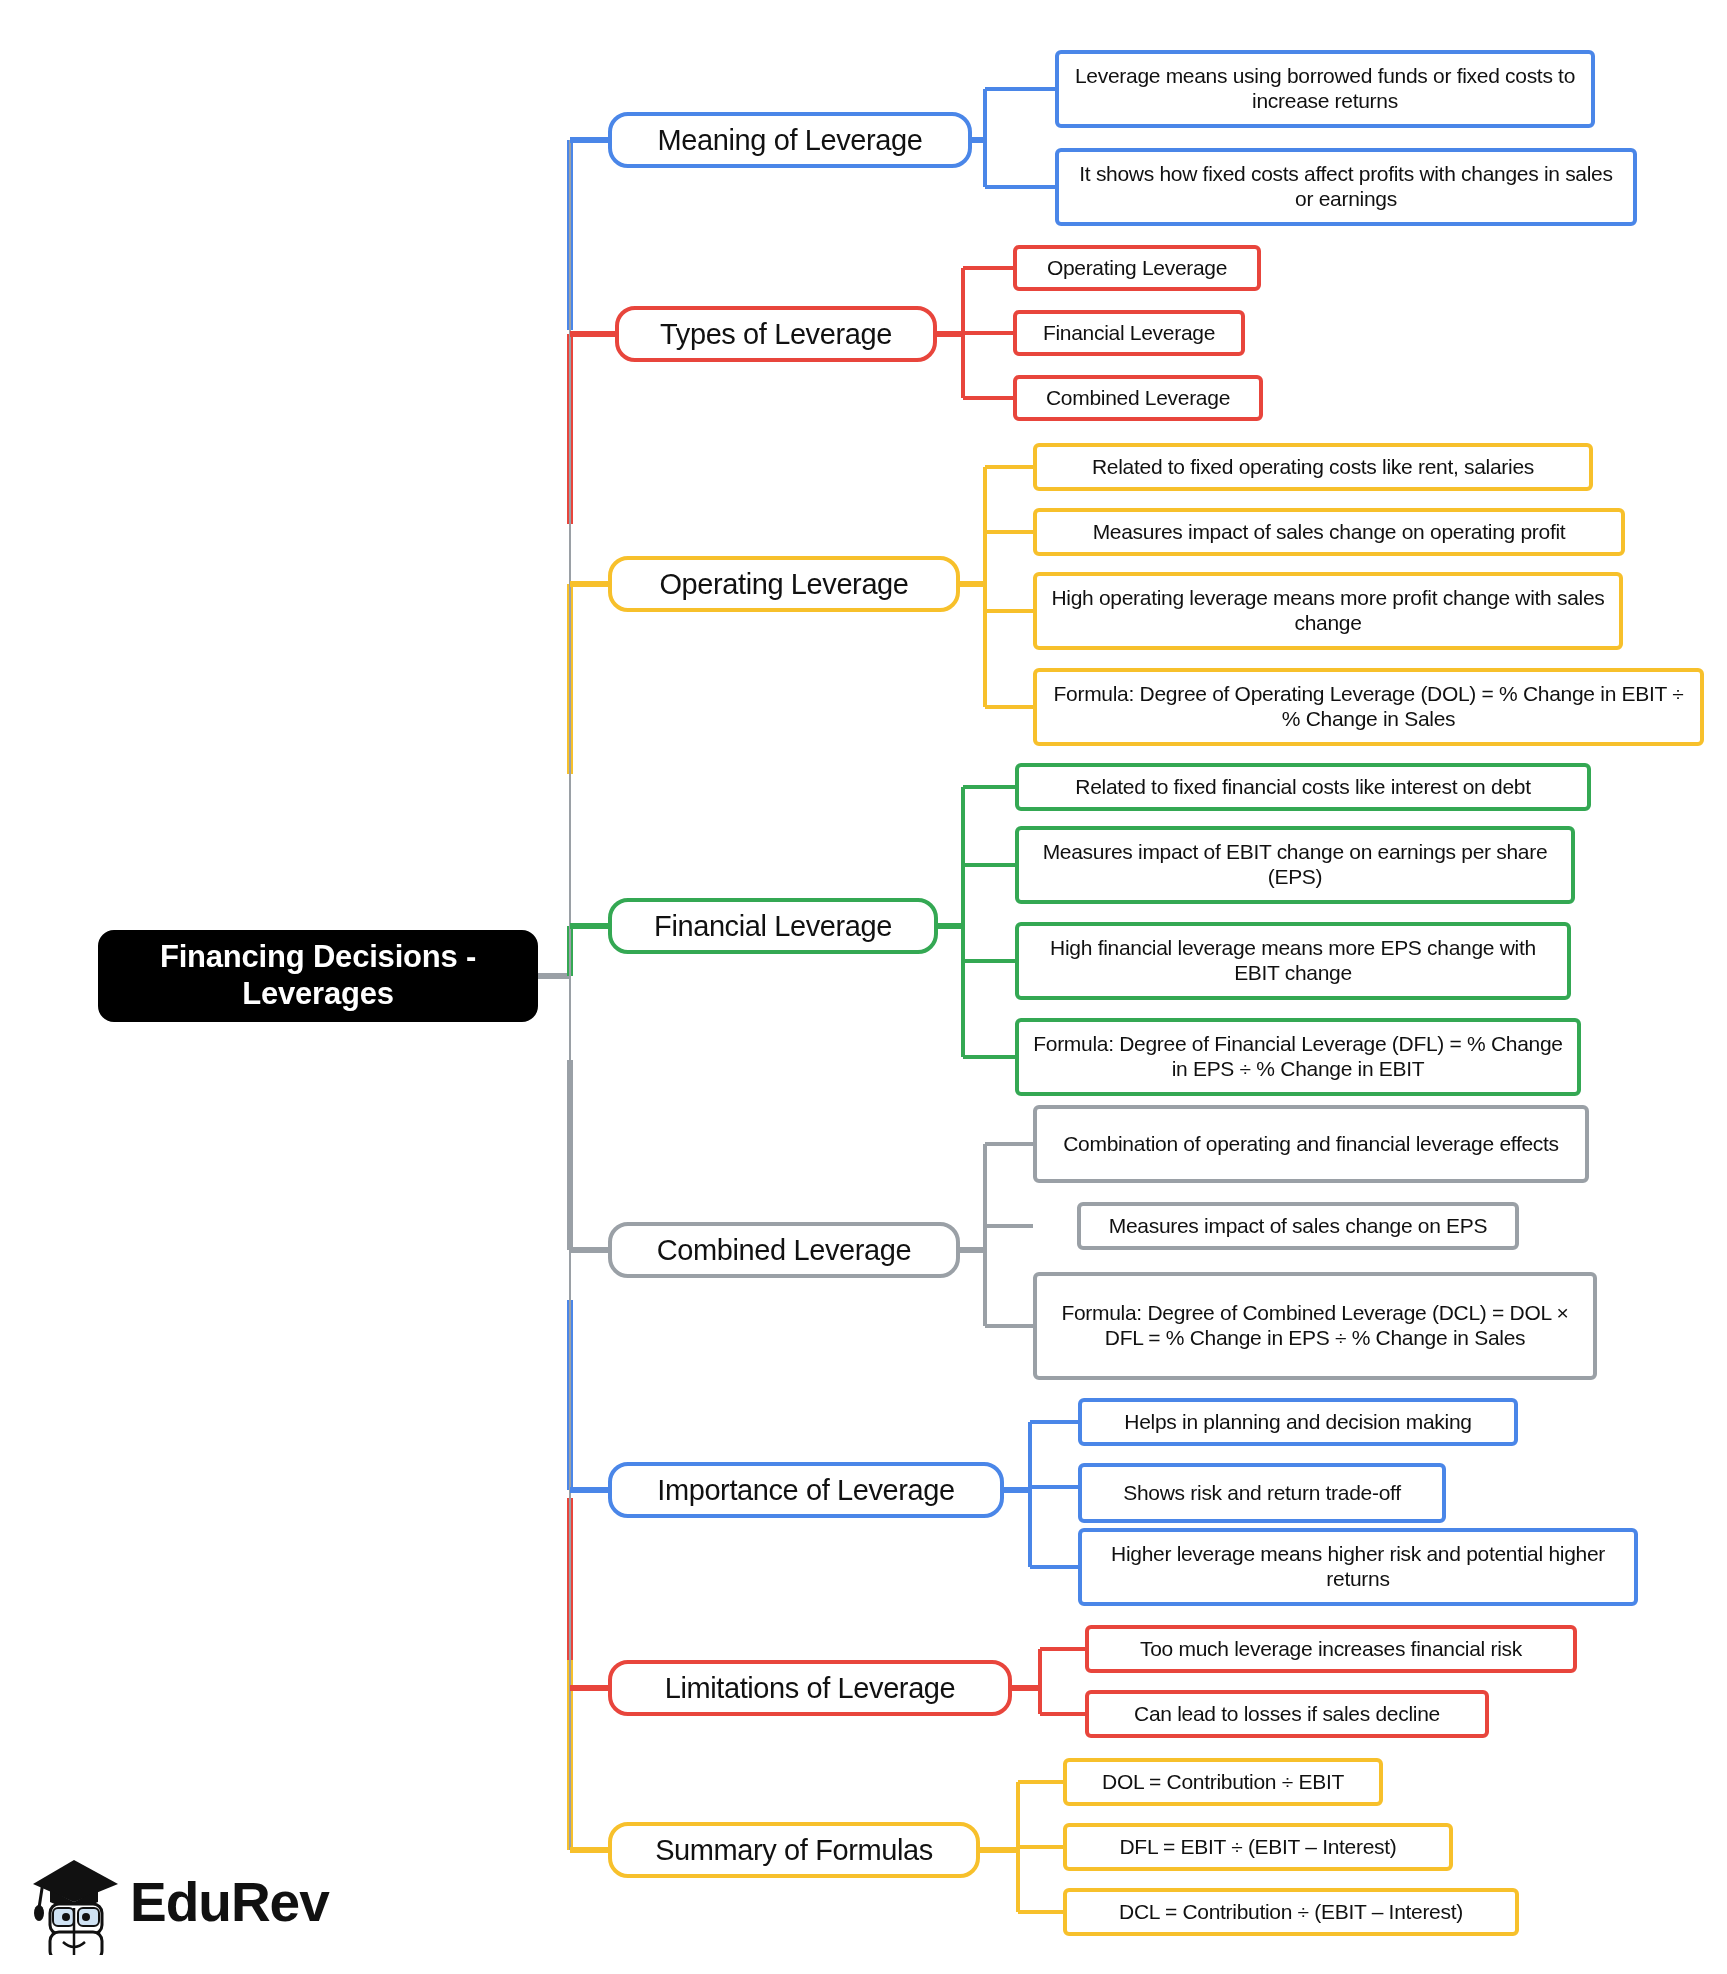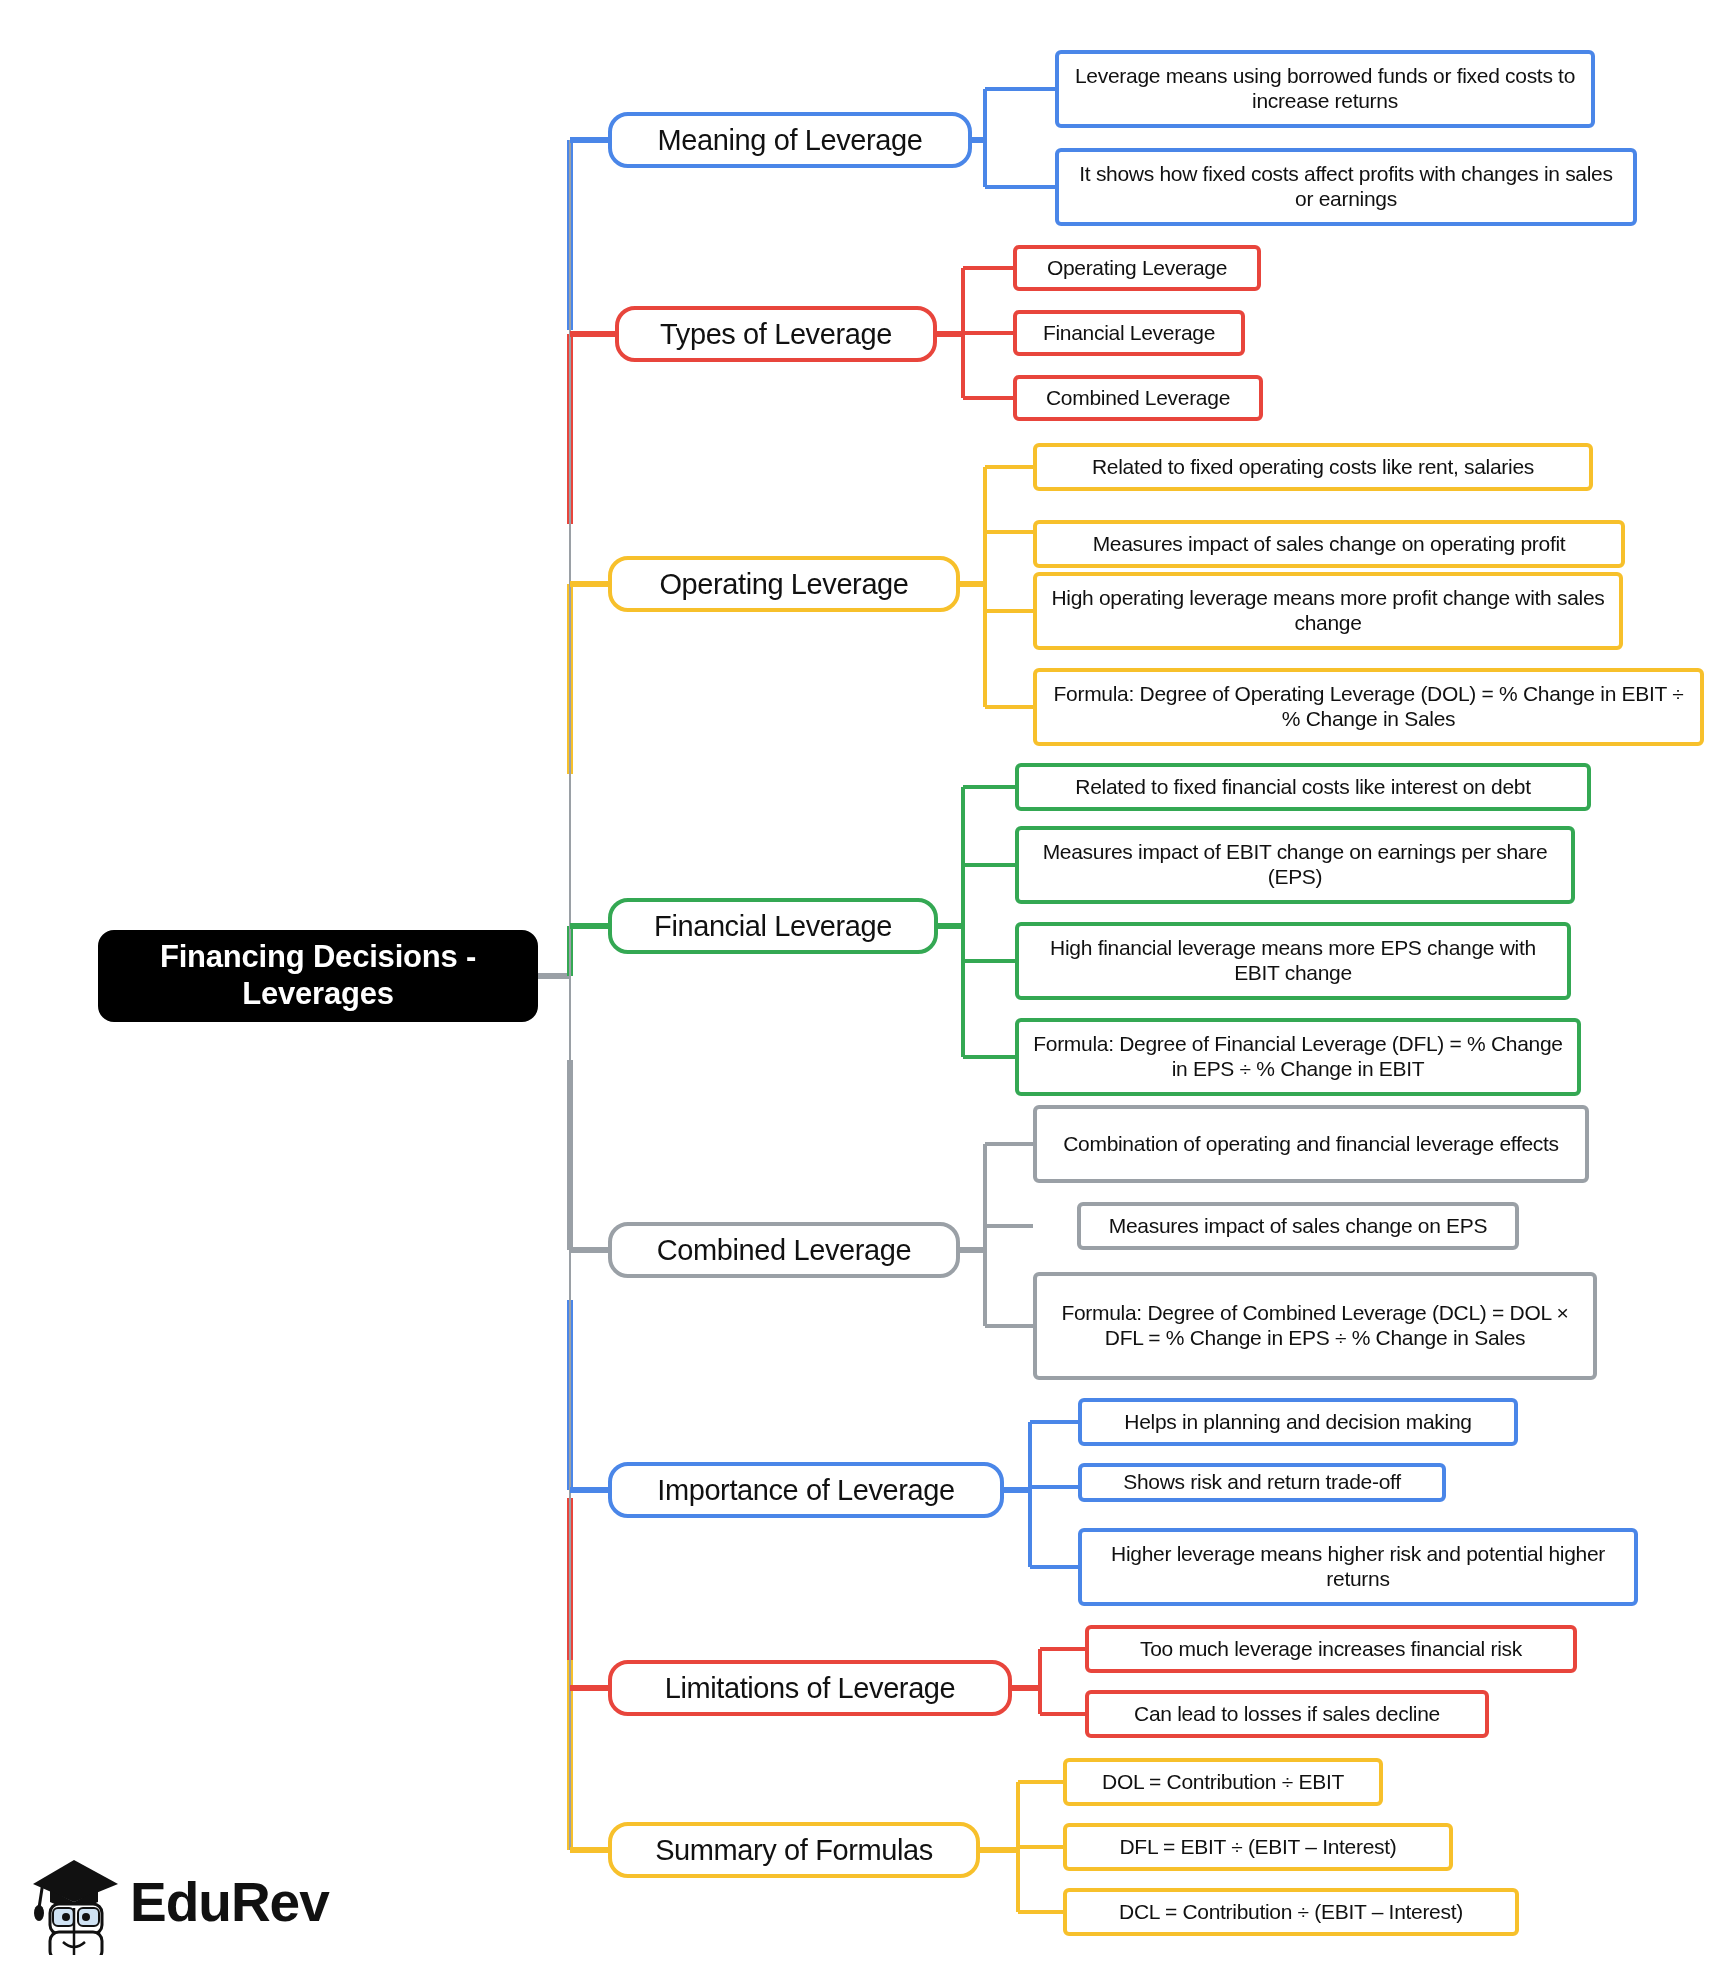--- a/index.html
+++ b/index.html
@@ -192,21 +192,21 @@
   <div class="node lvl2 c-red" style="left:1013px; top:375px; width:250px; height:46px;">
     <span>Combined Leverage</span>
   </div>
 
   <div class="node lvl1 c-yellow" style="left:608px; top:556px; width:352px; height:56px;">
     <span>Operating Leverage</span>
   </div>
   <div class="node lvl2 c-yellow" style="left:1033px; top:443px; width:560px; height:48px;">
     <span>Related to fixed operating costs like rent, salaries</span>
   </div>
-  <div class="node lvl2 c-yellow" style="left:1033px; top:508px; width:592px; height:48px;margin-top:12px;">
+  <div class="node lvl2 c-yellow" style="left:1033px; top:508px; width:592px; height:48px;">
     <span>Measures impact of sales change on operating profit</span>
   </div>
   <div class="node lvl2 c-yellow" style="left:1033px; top:572px; width:590px; height:78px;">
     <span>High operating leverage means more profit change with sales change</span>
   </div>
   <div class="node lvl2 c-yellow" style="left:1033px; top:668px; width:671px; height:78px;">
     <span>Formula: Degree of Operating Leverage (DOL) = % Change in EBIT ÷ % Change in Sales</span>
   </div>
 
   <div class="node lvl1 c-green" style="left:608px; top:898px; width:330px; height:56px;">
@@ -237,21 +237,21 @@
   <div class="node lvl2 c-gray" style="left:1033px; top:1272px; width:564px; height:108px;">
     <span>Formula: Degree of Combined Leverage (DCL) = DOL × DFL = % Change in EPS ÷ % Change in Sales</span>
   </div>
 
   <div class="node lvl1 c-blue" style="left:608px; top:1462px; width:396px; height:56px;">
     <span>Importance of Leverage</span>
   </div>
   <div class="node lvl2 c-blue" style="left:1078px; top:1398px; width:440px; height:48px;">
     <span>Helps in planning and decision making</span>
   </div>
-  <div class="node lvl2 c-blue" style="left:1078px; top:1463px; width:368px; height:39px;">
+  <div class="node lvl2 c-blue" style="left:1078px; top:1463px; width:368px; height:60px;">
     <span>Shows risk and return trade-off</span>
   </div>
   <div class="node lvl2 c-blue" style="left:1078px; top:1528px; width:560px; height:78px;">
     <span>Higher leverage means higher risk and potential higher returns</span>
   </div>
 
   <div class="node lvl1 c-red" style="left:608px; top:1660px; width:404px; height:56px;">
     <span>Limitations of Leverage</span>
   </div>
   <div class="node lvl2 c-red" style="left:1085px; top:1625px; width:492px; height:48px;">

